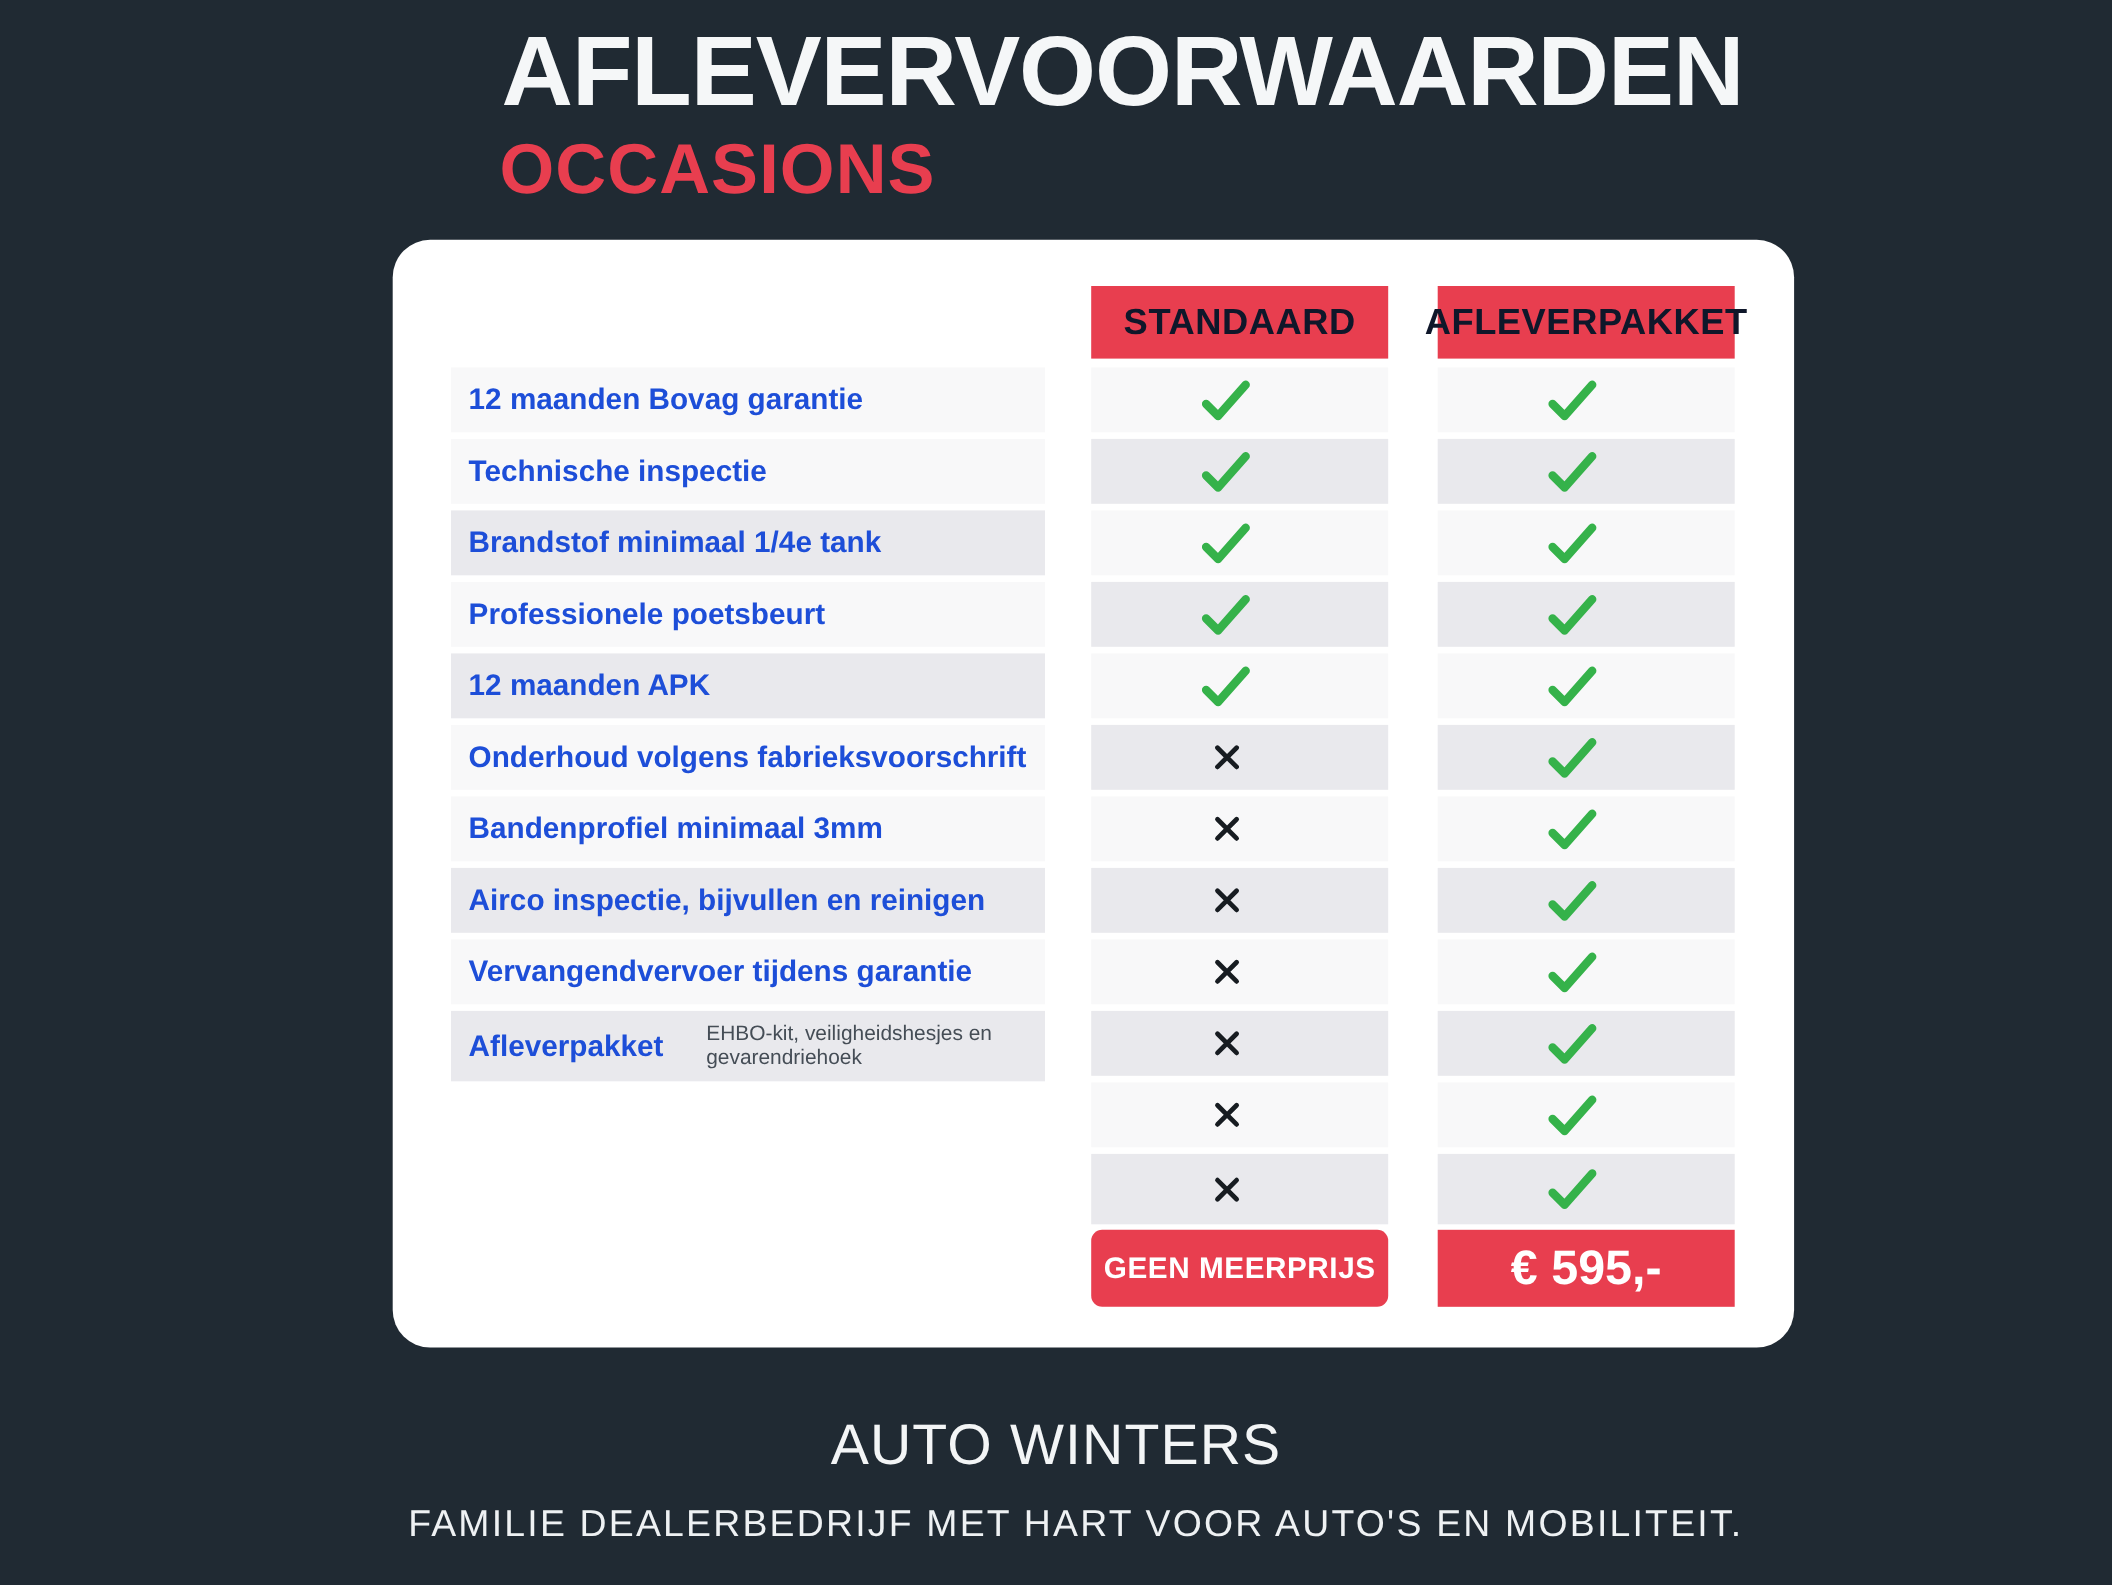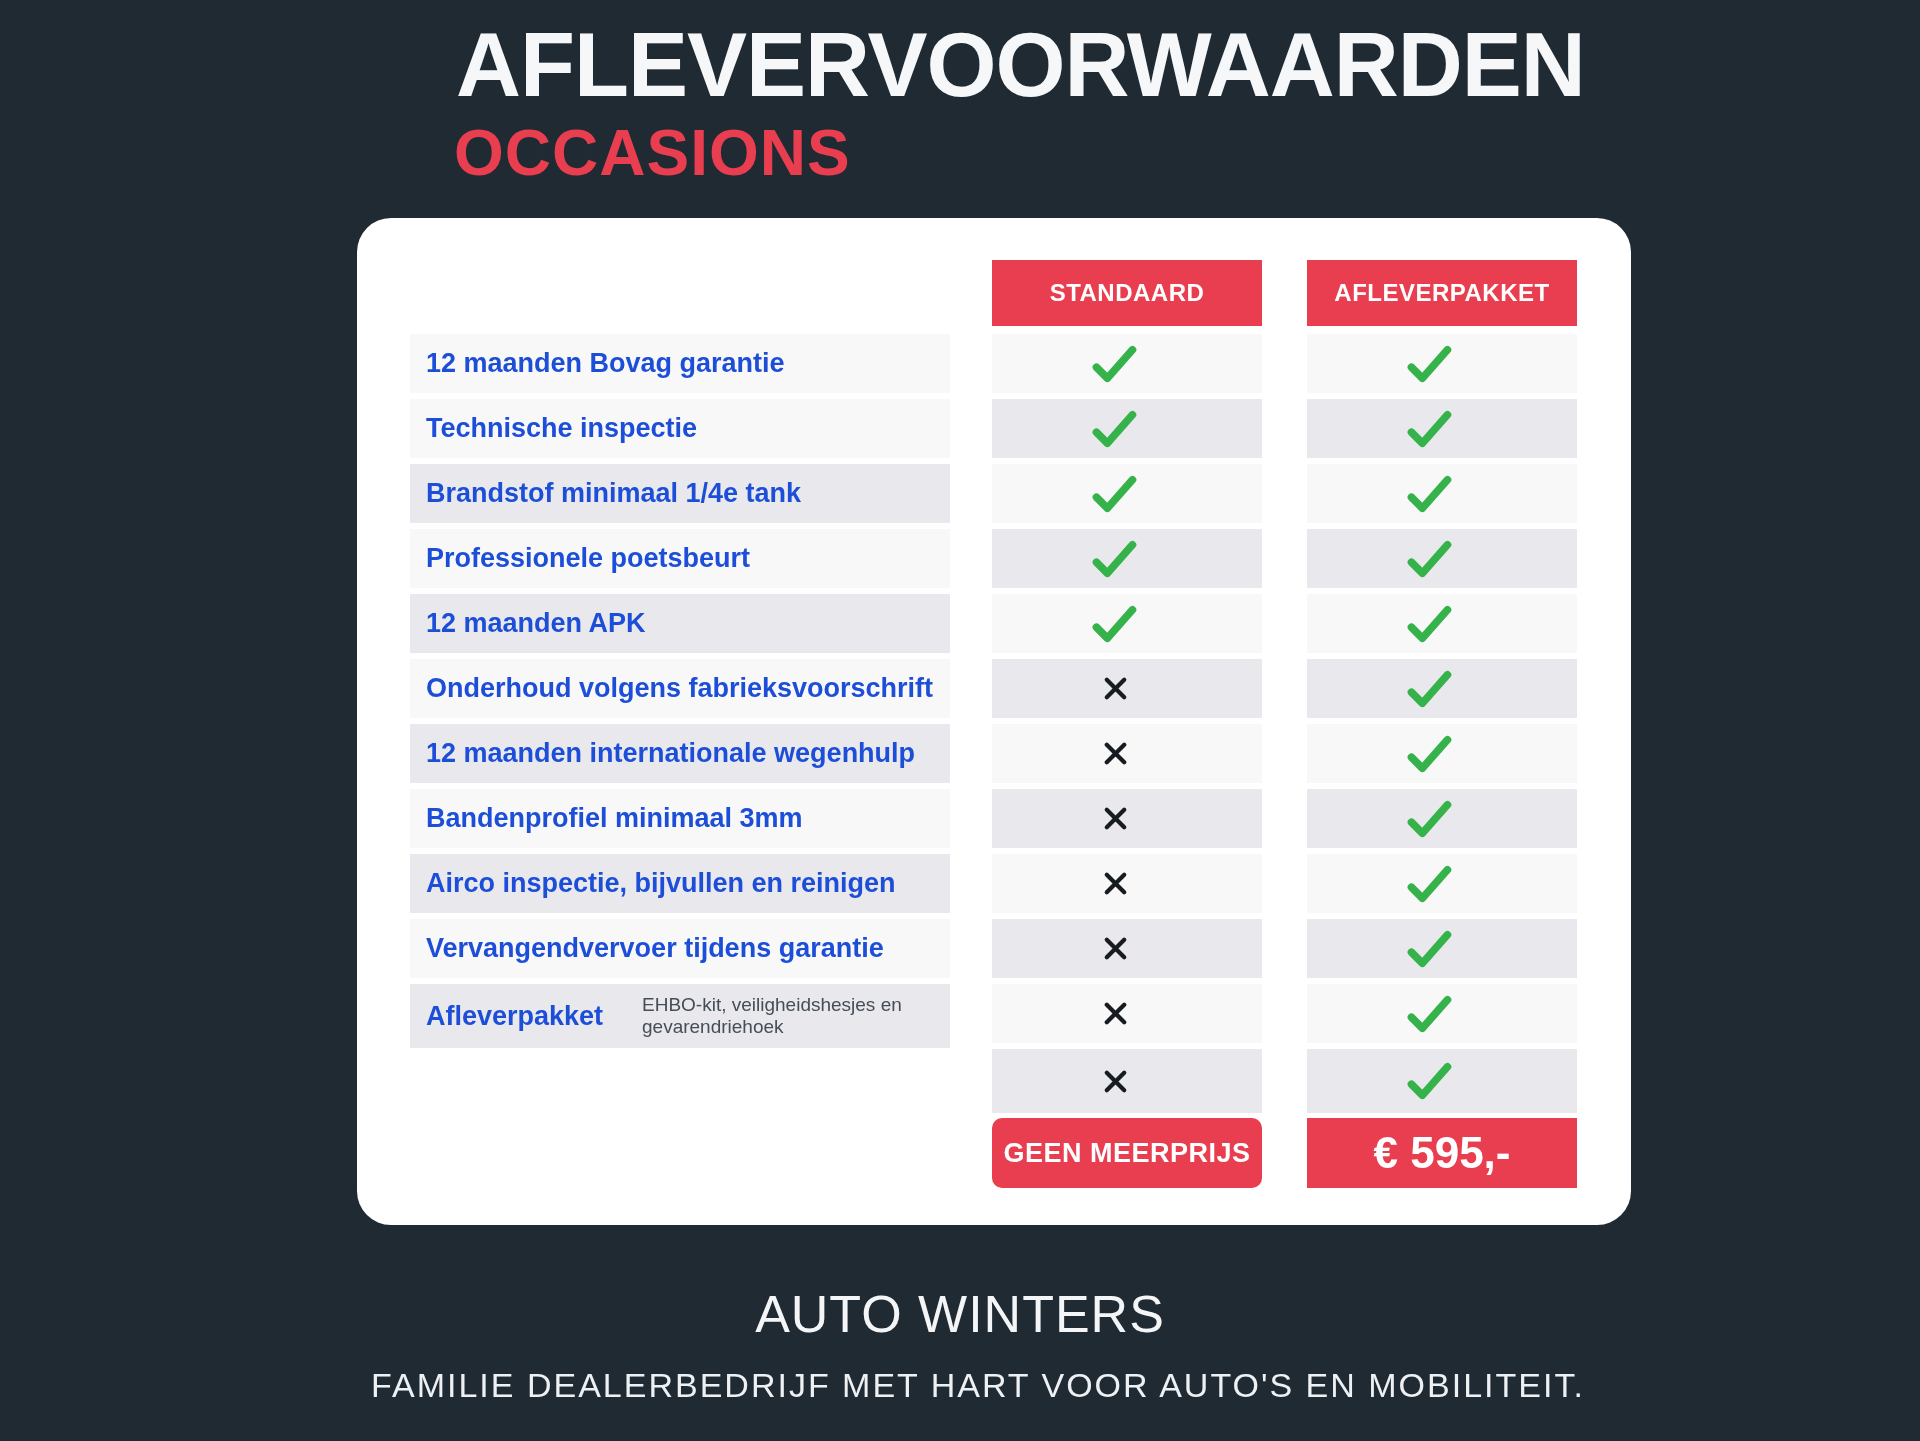--- a/index.html
+++ b/index.html
@@ -32,23 +32,23 @@
   .card {
     position: absolute;
     left: 357px; top: 218px;
     width: 1274px; height: 1007px;
     background: #ffffff;
     border-radius: 34px;
   }
   .col-header {
     position: absolute; top: 42px; height: 66px; width: 270px;
     background: var(--red, #e83e4f);
-    color: #ffffff;
+    color: #0f172a;
     display: flex; align-items: center; justify-content: center;
-    font-size: 24px; font-weight: 700; letter-spacing: 0.5px;
+    font-size: 33px; font-weight: 700; letter-spacing: 0.5px;
   }
   .col-header.std { left: 635px; }
   .col-header.afl { left: 950px; }
   .feature-col { position: absolute; top: 116px; display: flex; flex-direction: column; }
   .feature-col.labels { left: 53px; width: 540px; }
   .feature-col.std    { left: 635px; width: 270px; }
   .feature-col.afl    { left: 950px; width: 270px; }
   .cell {
     height: 59px; margin-bottom: 6px;
     display: flex; align-items: center;
@@ -115,23 +115,20 @@
       </div>
       <div class="cell label-cell odd">
         <span class="label-text">Professionele poetsbeurt</span>
       </div>
       <div class="cell label-cell even">
         <span class="label-text">12 maanden APK</span>
       </div>
       <div class="cell label-cell odd">
         <span class="label-text">Onderhoud volgens fabrieksvoorschrift</span>
       </div>
-      <div class="cell label-cell even">
-        <span class="label-text">12 maanden internationale wegenhulp</span>
-      </div>
       <div class="cell label-cell odd">
         <span class="label-text">Bandenprofiel minimaal 3mm</span>
       </div>
       <div class="cell label-cell even">
         <span class="label-text">Airco inspectie, bijvullen en reinigen</span>
       </div>
       <div class="cell label-cell odd">
         <span class="label-text">Vervangendvervoer tijdens garantie</span>
       </div>
       <div class="cell label-cell even tall">

